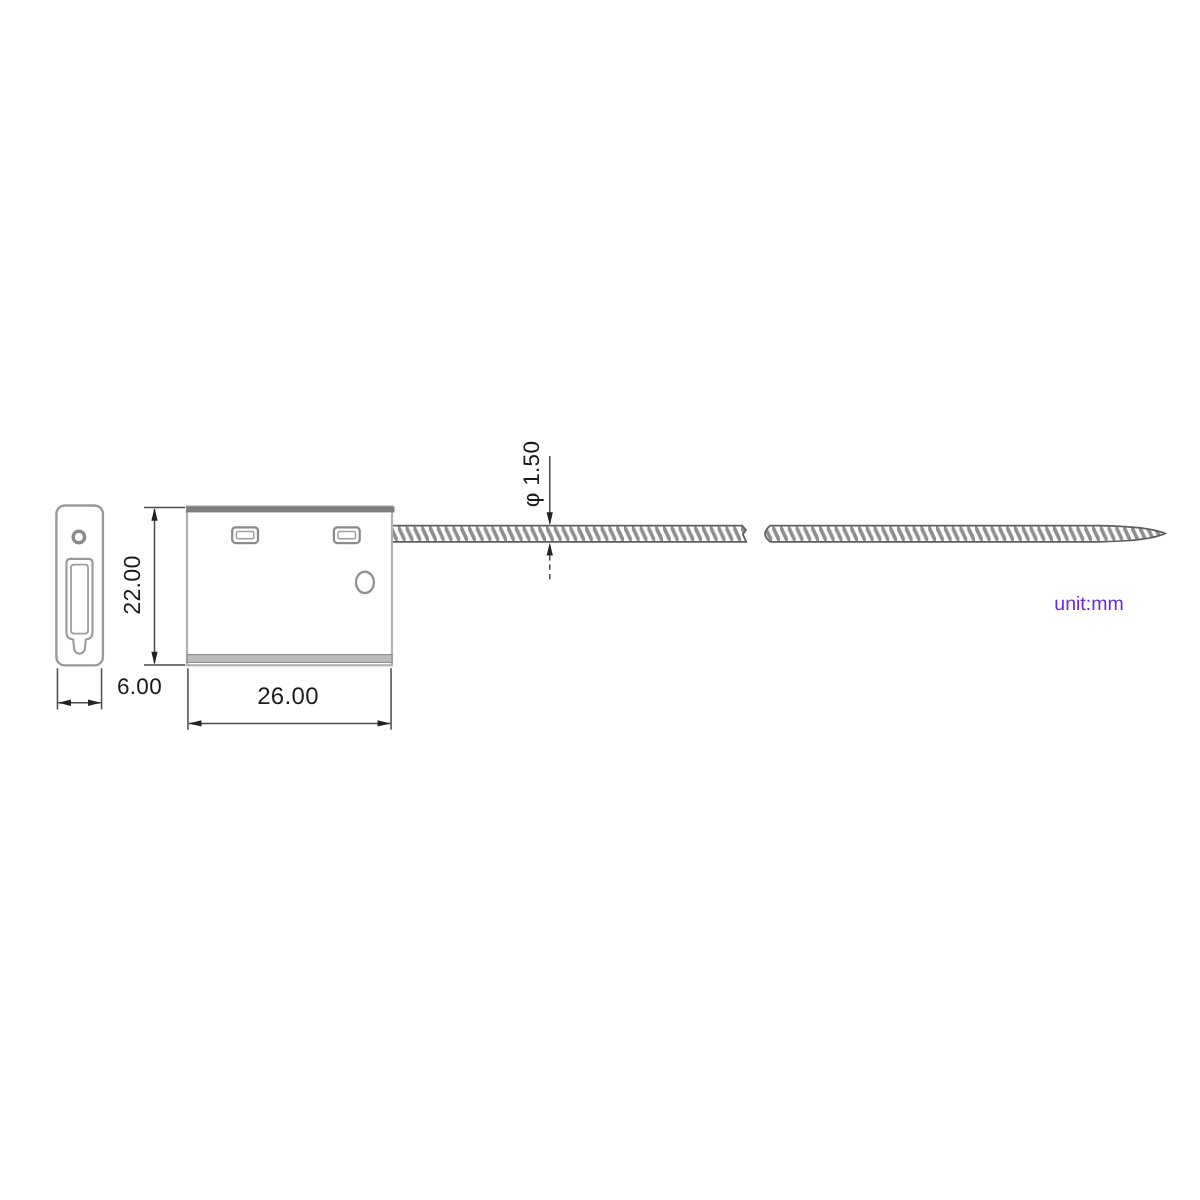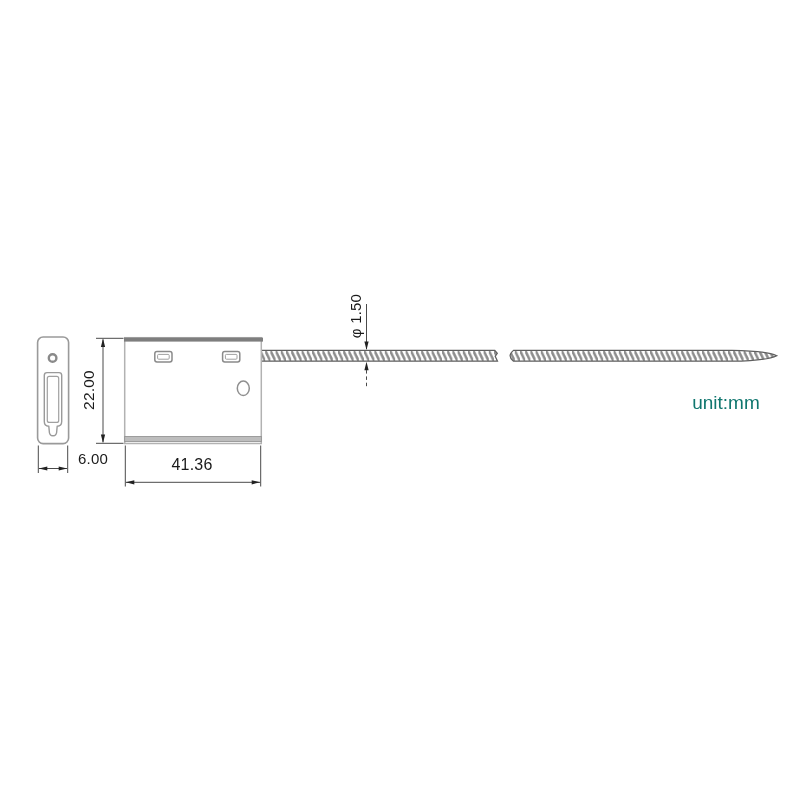--- a/index.html
+++ b/index.html
@@ -19,22 +19,22 @@
     white-space:nowrap;
     transform:translate(-50%,-50%);
     letter-spacing:0.2px;
     background:#fff;
     line-height:1;
     padding:0 1px;
   }
   .dim-label.rot{transform:translate(-50%,-50%) rotate(-90deg);}
   .unit-label{
     position:absolute;
-    color:#0f766e;
-    font-size:19px;
+    color:#6d28d9;
+    font-size:13px;
     font-weight:500;
     white-space:nowrap;
     transform:translate(-50%,-50%);
     line-height:1;
   }
 </style>
 </head>
 <body>
 
 <div id="canvas">
@@ -110,19 +110,19 @@
       <polygon points="366.5,350 364.4,341.5 368.6,341.5" fill="#222" stroke="none"></polygon>
       <line x1="366.5" y1="363.8" x2="366.5" y2="388.5" stroke-dasharray="3.5,2.8"></line>
       <polygon points="366.5,361.8 364.4,370.3 368.6,370.3" fill="#222" stroke="none"></polygon>
     </g>
   </svg>
 
   <span class="dim-label rot" style="left:89px;top:390px;">22.00</span>
 
   <span class="dim-label" style="left:53px;top:458px;font-size:15px;margin-left:40px;">6.00</span>
 
-  <span class="dim-label" style="left:192px;top:464.5px;font-size:16px;">41.36</span>
+  <span class="dim-label" style="left:192px;top:464.5px;font-size:16px;">26.00</span>
 
   <span class="dim-label rot" style="left:355px;top:316px;font-size:15px;">φ 1.50</span>
 
   <span class="unit-label" style="left:726px;top:402px;">unit:mm</span>
 
 </div>
 
 </body></html>

